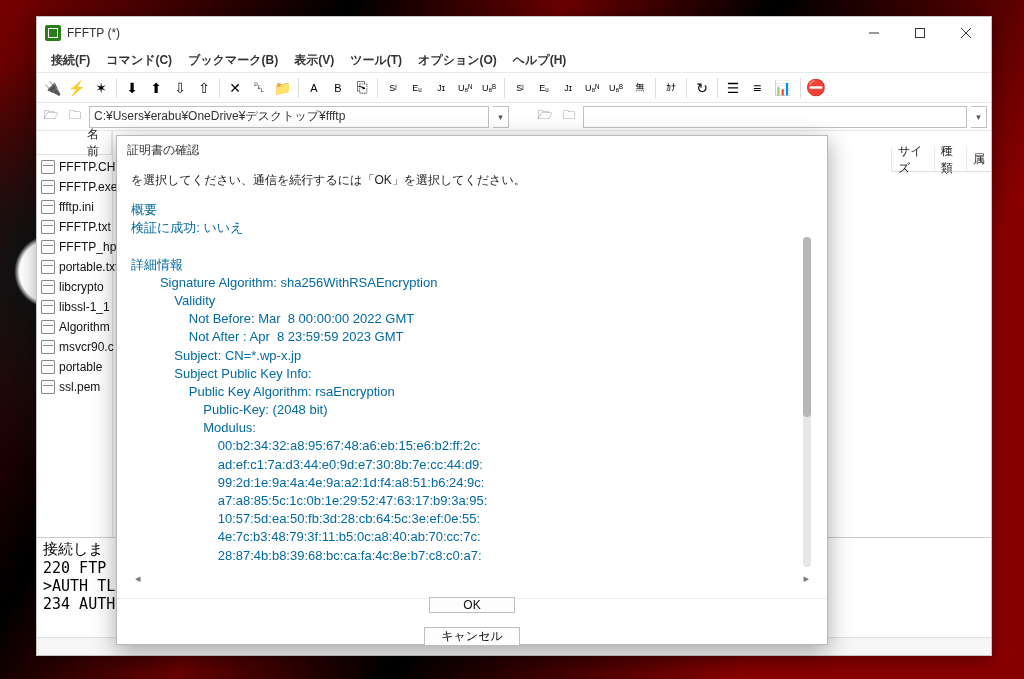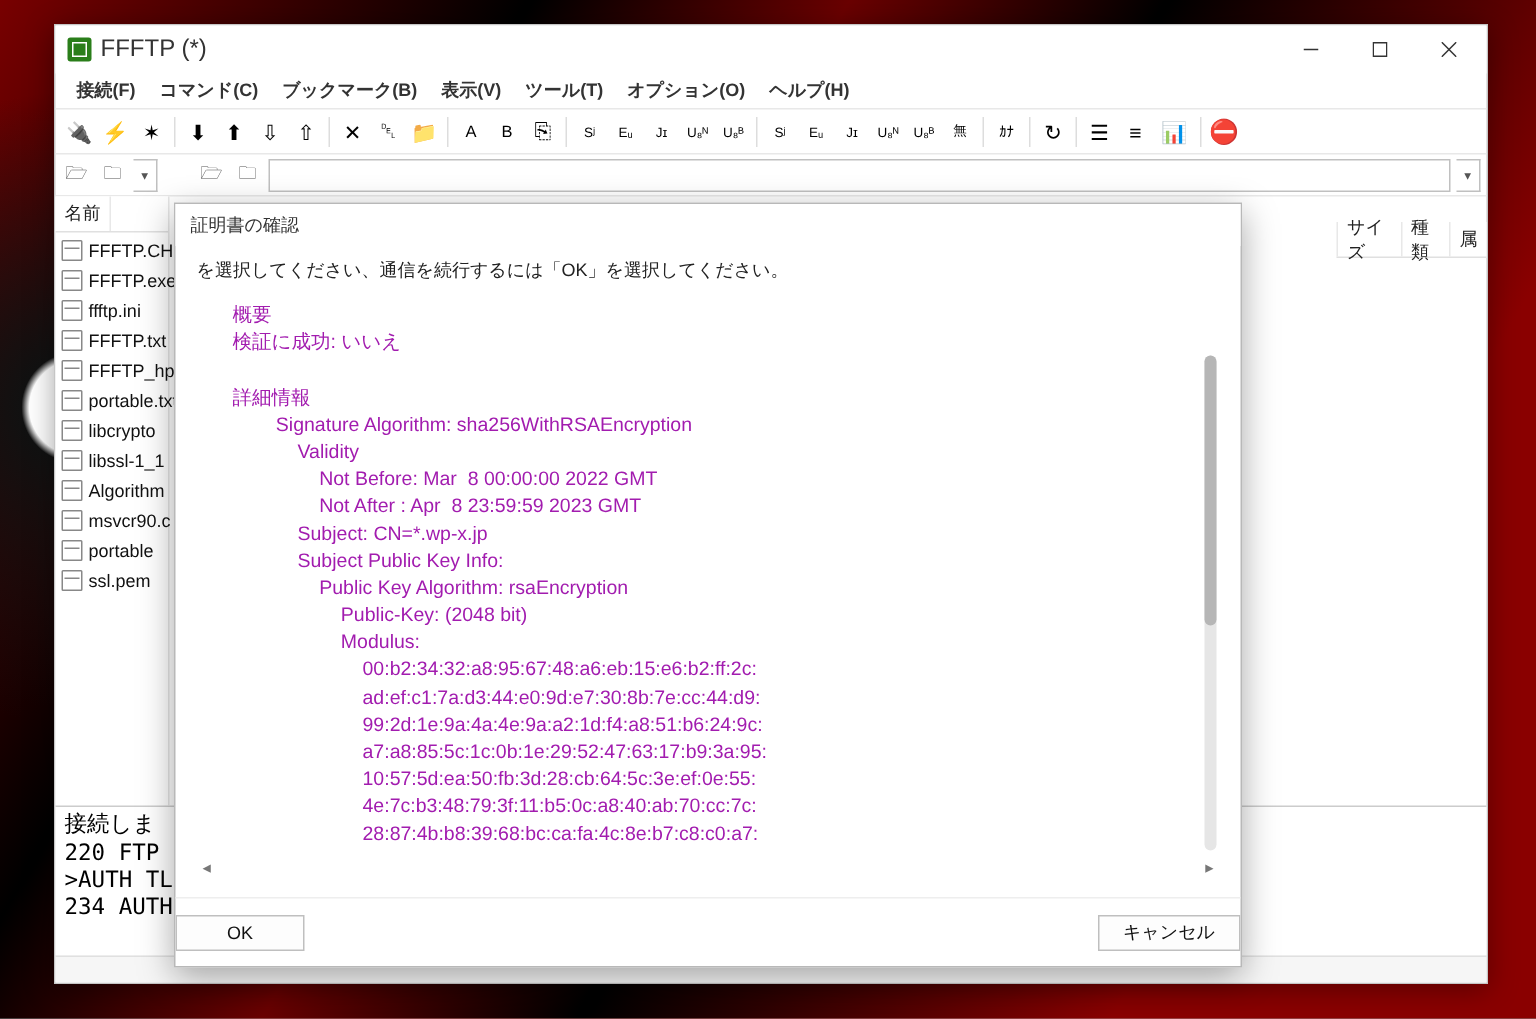--- a/index.html
+++ b/index.html
@@ -28,21 +28,21 @@
   display: flex; flex-direction: column;
 }
 .titlebar {
   height: 32px;
   display: flex; align-items: center;
   padding: 0 2px 0 8px;
   background: #fff;
 }
 .titlebar .app-icon { width: 16px; height: 16px; margin-right: 6px; background:#2a7e1a; border-radius:2px; position:relative;}
 .titlebar .app-icon::after{content:"";position:absolute;inset:3px;border:1px solid #fff;}
-.titlebar .title { flex:1; color:#333; font-size:16px;}
+.titlebar .title { flex:1; color:#333; font-size:12px;}
 .win-btn { width:46px; height:30px; display:flex; align-items:center; justify-content:center; color:#333;}
 .menubar {
   height: 24px;
   display:flex; align-items:center;
   padding: 0 6px;
   color:#333;
   border-bottom:1px solid #e8e8e8;
 }
 .menubar span { padding: 2px 8px; font-weight: bold; }
 .toolbar {
@@ -68,21 +68,21 @@
   height:22px; border:1px solid #c0c0c0; padding:0 4px; font-size:12px;
   background:#fff; color:#333;
 }
 .path-left{ flex:0 0 400px;}
 .dd { width:16px;height:22px;border:1px solid #c0c0c0;border-left:none;display:flex;align-items:center;justify-content:center;font-size:9px;color:#555;}
 .file-panel {
   flex:1;
   display:flex;
 }
 .left-files { width:76px; background:#fff; border-right:1px solid #e6e6e6; }
-.fh { height:24px; display:flex; align-items:center; background:#fff; border-bottom:1px solid #e0e0e0;}
+.fh { height:24px; display:flex; align-items:center; background:#fff; border-bottom:1px solid #e0e0e0;padding-left:44px;}
 .fh span { padding:0 6px; color:#222; border-right:1px solid #e8e8e8; height:100%; display:flex; align-items:center;}
 .right-head { position:absolute; right:0; top:131px; height:24px; width:100px; background:#fff; border-bottom:1px solid #e0e0e0; display:flex;}
 .right-head span{ padding:0 6px; color:#222; border-left:1px solid #e8e8e8; display:flex;align-items:center;}
 .file-list { padding:2px 0;}
 .file-row { height:20px; display:flex; align-items:center; padding:0 4px; color:#111; white-space:nowrap;}
 .fi { width:14px;height:14px; margin-right:4px; border:1px solid #888; border-radius:1px; flex-shrink:0; position:relative;}
 .fi::after{content:"";position:absolute;top:1px;left:1px;right:1px;height:3px;border-bottom:1px solid #888;}
 .log-panel {
   height:100px;
   border-top:1px solid #ccc;
@@ -105,35 +105,34 @@
   border:1px solid #b8b8b8;
   box-shadow: 0 6px 22px rgba(0,0,0,0.35);
   display:flex; flex-direction:column;
 }
 .dlg-title { height:28px; display:flex; align-items:center; padding:0 10px; color:#333; background:#fff;}
 .dlg-body { flex:1; padding: 8px 14px 2px 14px; overflow:hidden; position:relative;}
 .dlg-msg { color:#222; margin-bottom:12px;}
 .cert-text-wrap { position:relative; height: 370px; border:0; }
 .cert-text {
   font-size:13px;
-  color:#a21caf;
+  color:#0369a1;
   line-height:1.4;
   white-space:pre;
   overflow:hidden;
   height:100%;
   font-family: "Yu Gothic", "Meiryo", sans-serif;
   padding-right:14px;
-  margin-left:24px;
 }
 .vscroll{ position:absolute; right:2px; top:36px; width:8px; height:330px; background:#e6e6e6; border-radius:4px;}
 .vscroll .thumb{ position:absolute; top:0; left:0; right:0; height:180px; background:#b6b6b6; border-radius:4px;}
 .hscroll{ height:14px; display:flex; align-items:center; padding:0 4px; color:#777;}
 .hscroll .arrow{ font-size:11px; }
 .hscroll .track{ flex:1; }
-.dlg-btns { height:46px; display:flex; align-items:center; justify-content:space-between; gap:14px; border-top:1px solid #eee;}
+.dlg-btns { height:46px; display:flex; align-items:center; justify-content:center; gap:14px; border-top:1px solid #eee;flex-direction:column;}
 .dlg-btn { min-width:86px; height:24px; border:1px solid #bfbfbf; background:#fdfdfd; padding:0 16px; font-size:12px; color:#111;}
 </style>
 </head>
 <body>
 
 <div class="bg-pattern"></div>
 
 <div class="main-window">
   <div class="titlebar">
     <div class="app-icon"></div>
@@ -204,20 +203,21 @@
     <div class="tb-btn">☰</div>
     <div class="tb-btn">≡</div>
     <div class="tb-btn tb-wide">📊</div>
     <div class="tb-sep"></div>
     <div class="tb-btn tb-red">⛔</div>
   </div>
 
   <div class="pathbar">
     <div class="folder-ic">🗁</div>
     <div class="folder-ic">🗀</div>
+    <input class="path-input path-left" value="C:¥Users¥erabu¥OneDrive¥デスクトップ¥ffftp" style="">
     <div class="dd">▾</div>
     <div style="width:18px"></div>
     <div class="folder-ic">🗁</div>
     <div class="folder-ic">🗀</div>
     <input class="path-input" style="flex: 1 1 0%;">
     <div class="dd">▾</div>
   </div>
 
   <div class="file-panel">
     <div class="left-files">

